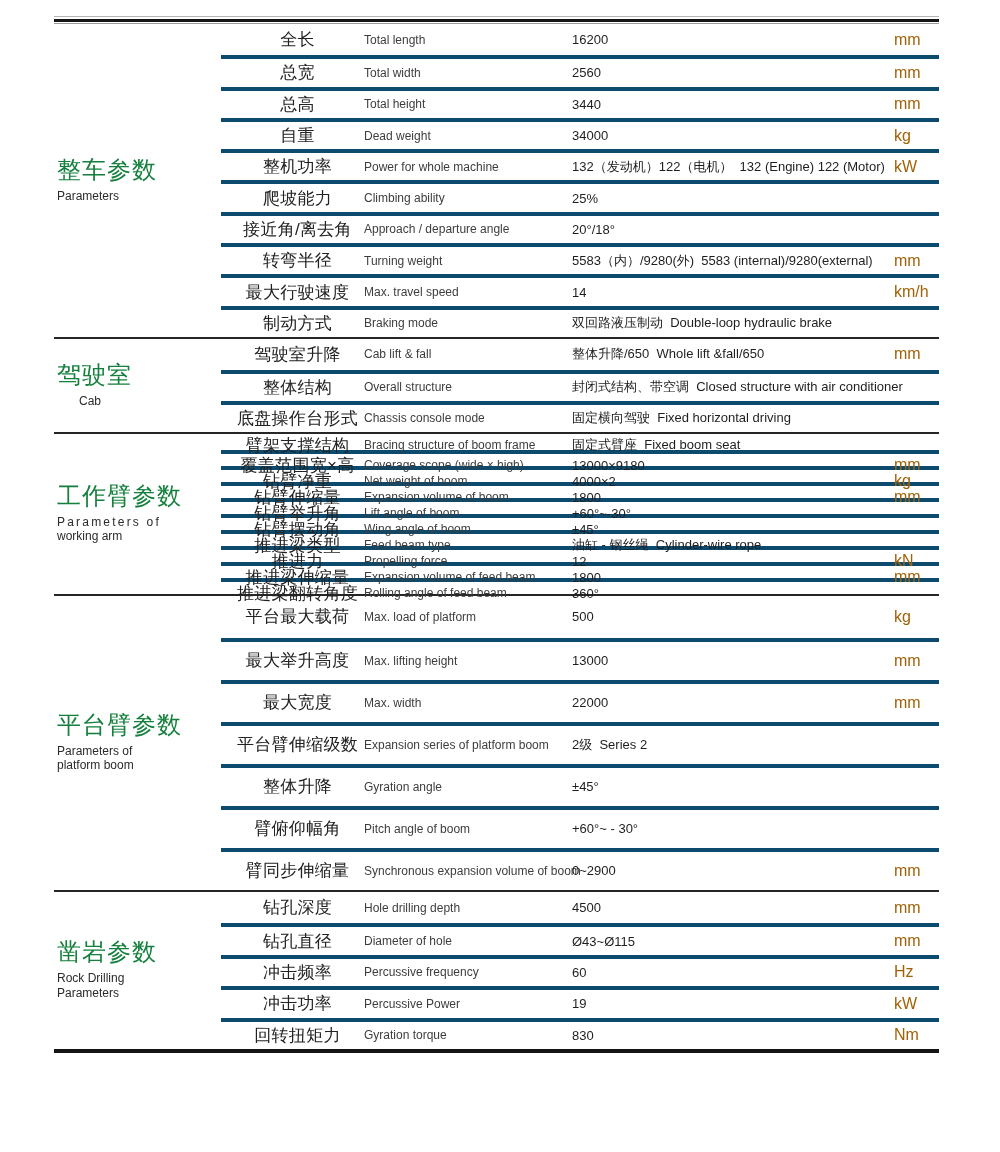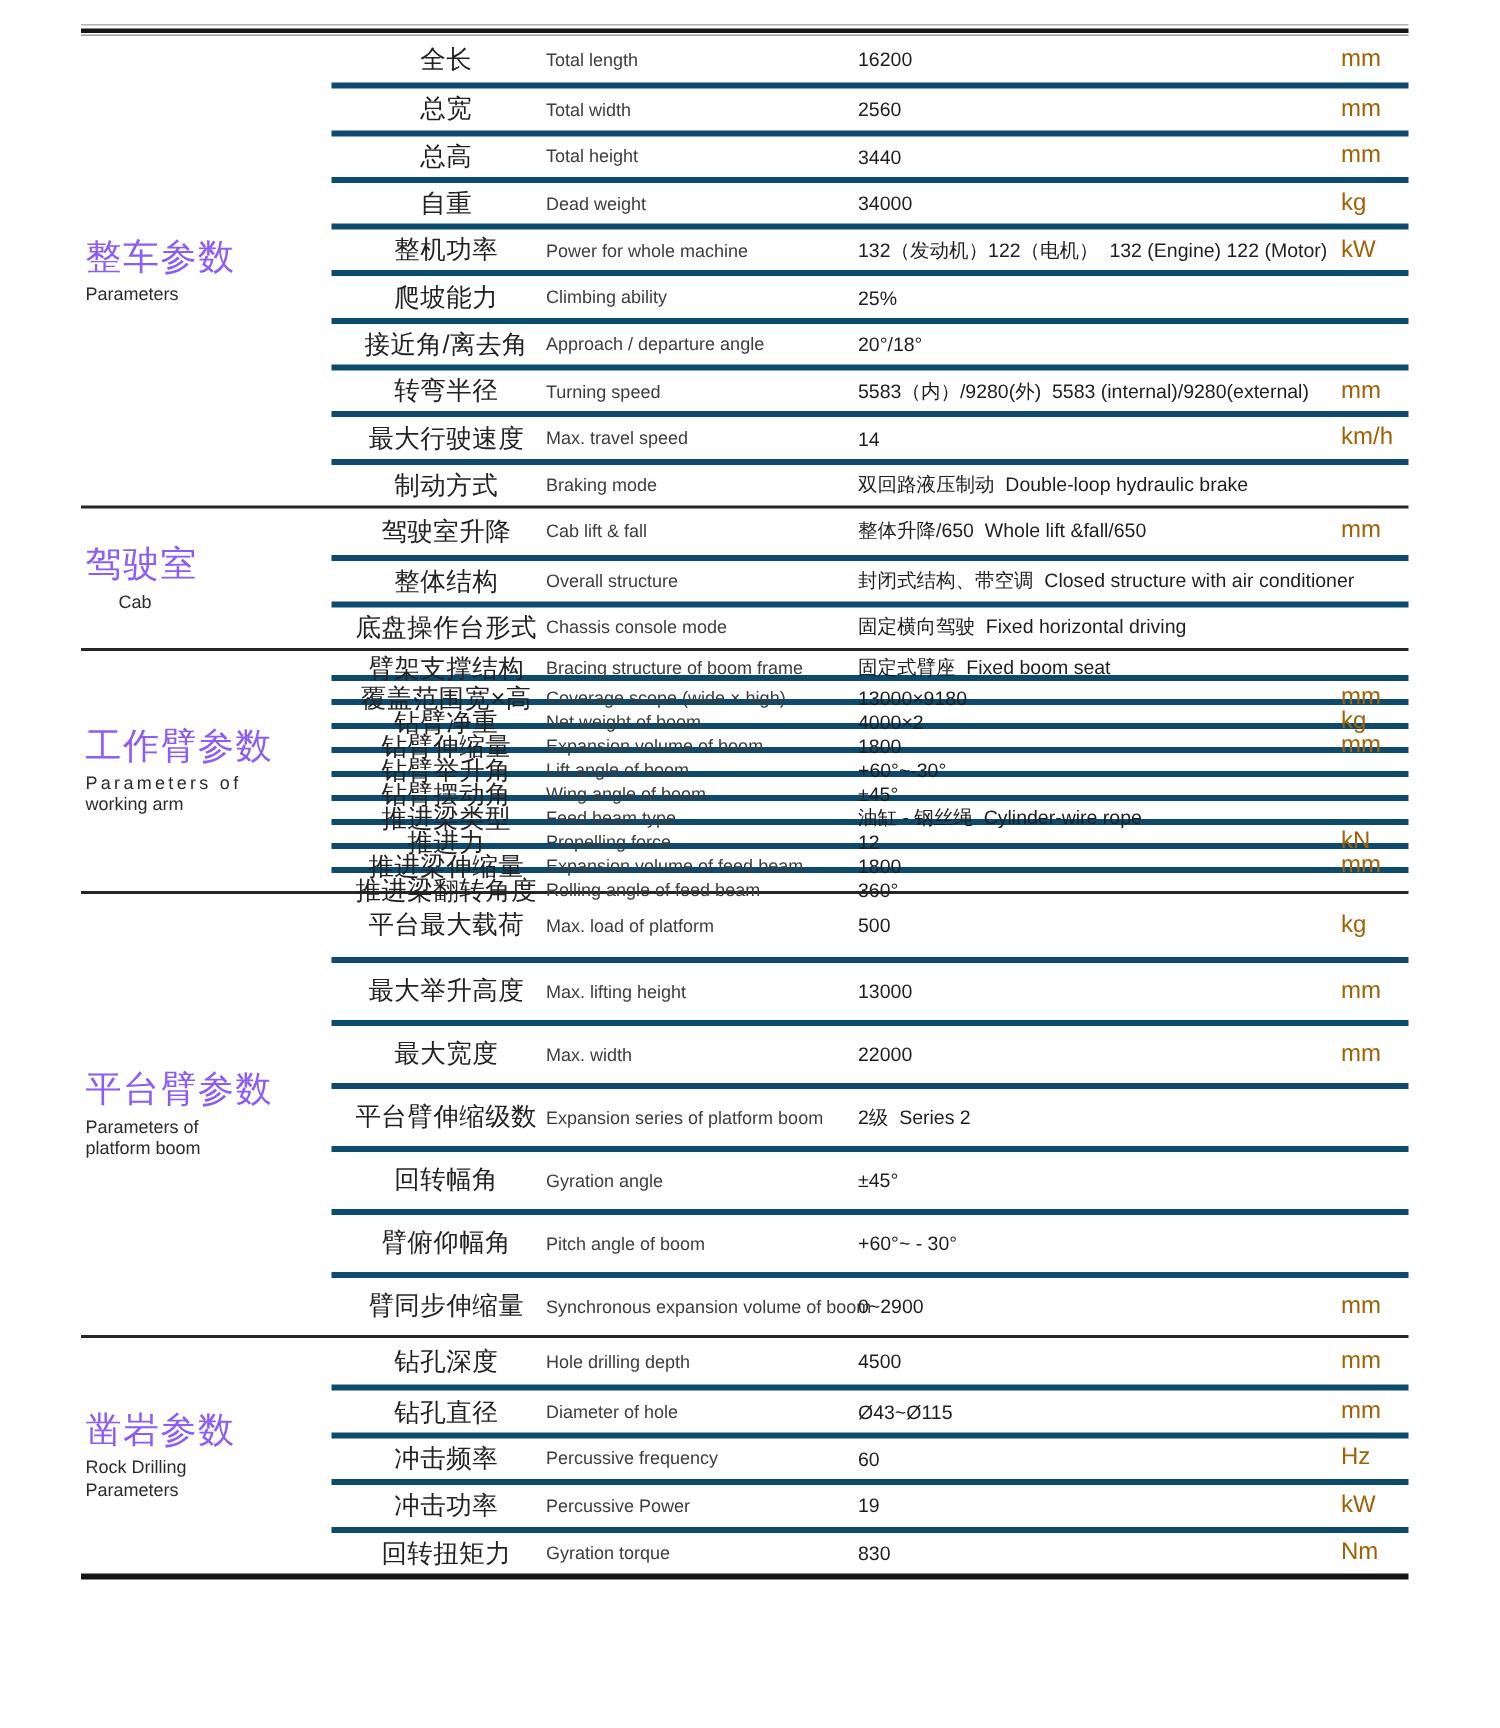--- a/index.html
+++ b/index.html
@@ -47,23 +47,24 @@
     width: 167px;
     flex: none;
     box-sizing: border-box;
     display: flex;
     flex-direction: column;
     justify-content: center;
     padding-left: 3px;
   }
   .sec-title-cn {
     font-size: 24px;
-    color: #8b5cf6;
+    color: #15803d;
     letter-spacing: 1px;
     line-height: 1.2;
+    font-family: Liberation Mono, monospace;
   }
   .sec-title-en-wrap {
     margin-top: 2px;
     font-size: 12px;
     color: #2b2b2b;
     line-height: 1.22;
   }
   
   .sec-1 .sec-title-en-wrap { padding-left: 22px; }
   
@@ -161,21 +162,21 @@
             <div class="cell unit"></div>
           </div>
           <div class="row">
             <div class="cell cn">接近角/离去角</div>
             <div class="cell en">Approach / departure angle</div>
             <div class="cell val">20°/18°</div>
             <div class="cell unit"></div>
           </div>
           <div class="row">
             <div class="cell cn">转弯半径</div>
-            <div class="cell en">Turning speed</div>
+            <div class="cell en">Turning weight</div>
             <div class="cell val">5583（内）/9280(外)  5583 (internal)/9280(external)</div>
             <div class="cell unit">mm</div>
           </div>
           <div class="row">
             <div class="cell cn">最大行驶速度</div>
             <div class="cell en">Max. travel speed</div>
             <div class="cell val">14</div>
             <div class="cell unit">km/h</div>
           </div>
           <div class="row">
@@ -312,21 +313,21 @@
             <div class="cell val">22000</div>
             <div class="cell unit">mm</div>
           </div>
           <div class="row">
             <div class="cell cn">平台臂伸缩级数</div>
             <div class="cell en">Expansion series of platform boom</div>
             <div class="cell val">2级  Series 2</div>
             <div class="cell unit"></div>
           </div>
           <div class="row">
-            <div class="cell cn">回转幅角</div>
+            <div class="cell cn">整体升降</div>
             <div class="cell en">Gyration angle</div>
             <div class="cell val">±45°</div>
             <div class="cell unit"></div>
           </div>
           <div class="row">
             <div class="cell cn">臂俯仰幅角</div>
             <div class="cell en">Pitch angle of boom</div>
             <div class="cell val">+60°~ - 30°</div>
             <div class="cell unit"></div>
           </div>

